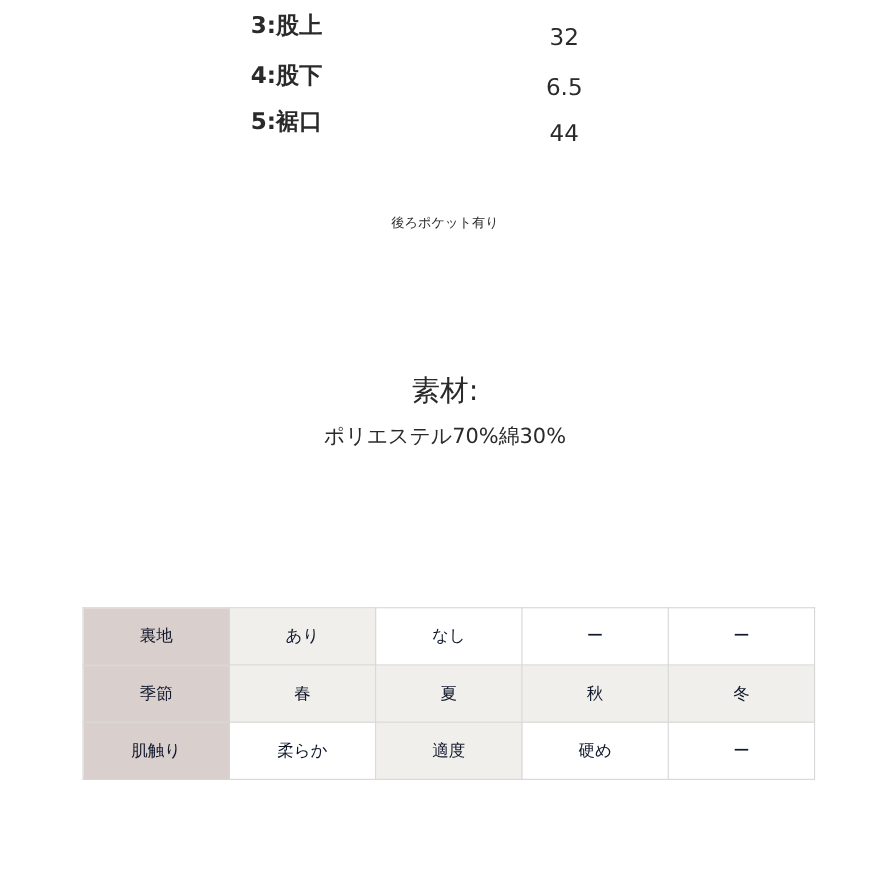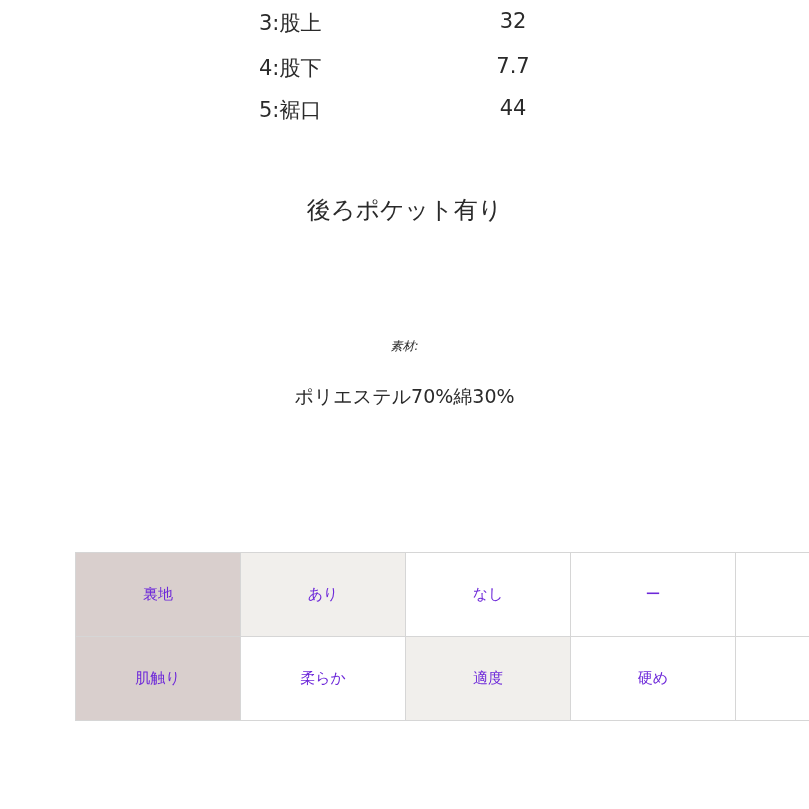--- a/index.html
+++ b/index.html
@@ -1,58 +1,65 @@
 <!DOCTYPE html>
 <html><head>
 <meta charset="utf-8">
 <style>
   html, body { margin:0; padding:0; background:#ffffff; }
   body { width:809px; height:809px; position:relative; overflow:hidden;
          font-family:"DejaVu Sans", "Liberation Sans", sans-serif; color:#333; }
   .meas-row { position:absolute; left:0; width:809px; height:40px; font-size:21px; color:#2a2a2a; }
-  .meas-label { position:absolute; left:259px; top:0; }
-  .meas-value { position:absolute; left:470px; width:86px; text-align:center; top:0; }
-  .center-text { position:absolute; left:0; width:809px; text-align:center; color:#2a2a2a; font-size:24px; }
+  .meas-label { position:absolute; left:228px; top:0;font-weight:bold; }
+  .meas-value { position:absolute; left:470px; width:86px; text-align:center; top:13px; }
+  .center-text { position:absolute; left:0; width:809px; text-align:center; color:#2a2a2a; font-size:12px; }
   table.spec { position:absolute; left:75px; top:552px; border-collapse:collapse; table-layout:fixed; width:660px; }
-  table.spec td { border:1px solid #d6d6d6; height:51px; text-align:center; font-size:15px; color:#6d28d9; width:132px; padding:16px; }
+  table.spec td { border:1px solid #d6d6d6; height:51px; text-align:center; font-size:15px; color:#0f172a; width:132px; padding:0; }
   td.hdr { background:#d9cfcd; color:#6a6060; }
   td.hl { background:#f1efec; }
 </style>
 </head>
 <body>
 
 <div>
   <div class="meas-row" style="top:9px;">
     <span class="meas-label">3:股上</span>
     <span class="meas-value">32</span>
   </div>
   <div class="meas-row" style="top:54px;">
     <span class="meas-label">4:股下</span>
-    <span class="meas-value">7.7</span>
+    <span class="meas-value">6.5</span>
   </div>
   <div class="meas-row" style="top:96px;">
     <span class="meas-label">5:裾口</span>
     <span class="meas-value">44</span>
   </div>
 </div>
 
 <div class="center-text" style="top:194px;">後ろポケット有り</div>
-<div class="center-text" style="top:338px; font-size:12px;font-style:italic;">素材:</div>
+<div class="center-text" style="top:338px; font-size:26px;">素材:</div>
 <div class="center-text" style="top:384px; font-size:19px;">ポリエステル70%綿30%</div>
 
 <table class="spec">
   <tbody id="spec-body">
       <tr>
         <td class="hdr">裏地</td>
         <td class="hl">あり</td>
         <td>なし</td>
         <td>ー</td>
         <td>ー</td>
       </tr>
       <tr>
+        <td class="hdr">季節</td>
+        <td class="hl">春</td>
+        <td class="hl">夏</td>
+        <td class="hl">秋</td>
+        <td class="hl">冬</td>
+      </tr>
+      <tr>
         <td class="hdr">肌触り</td>
         <td>柔らか</td>
         <td class="hl">適度</td>
         <td>硬め</td>
         <td>ー</td>
       </tr>
     </tbody>
 </table>
 
 </body></html>

